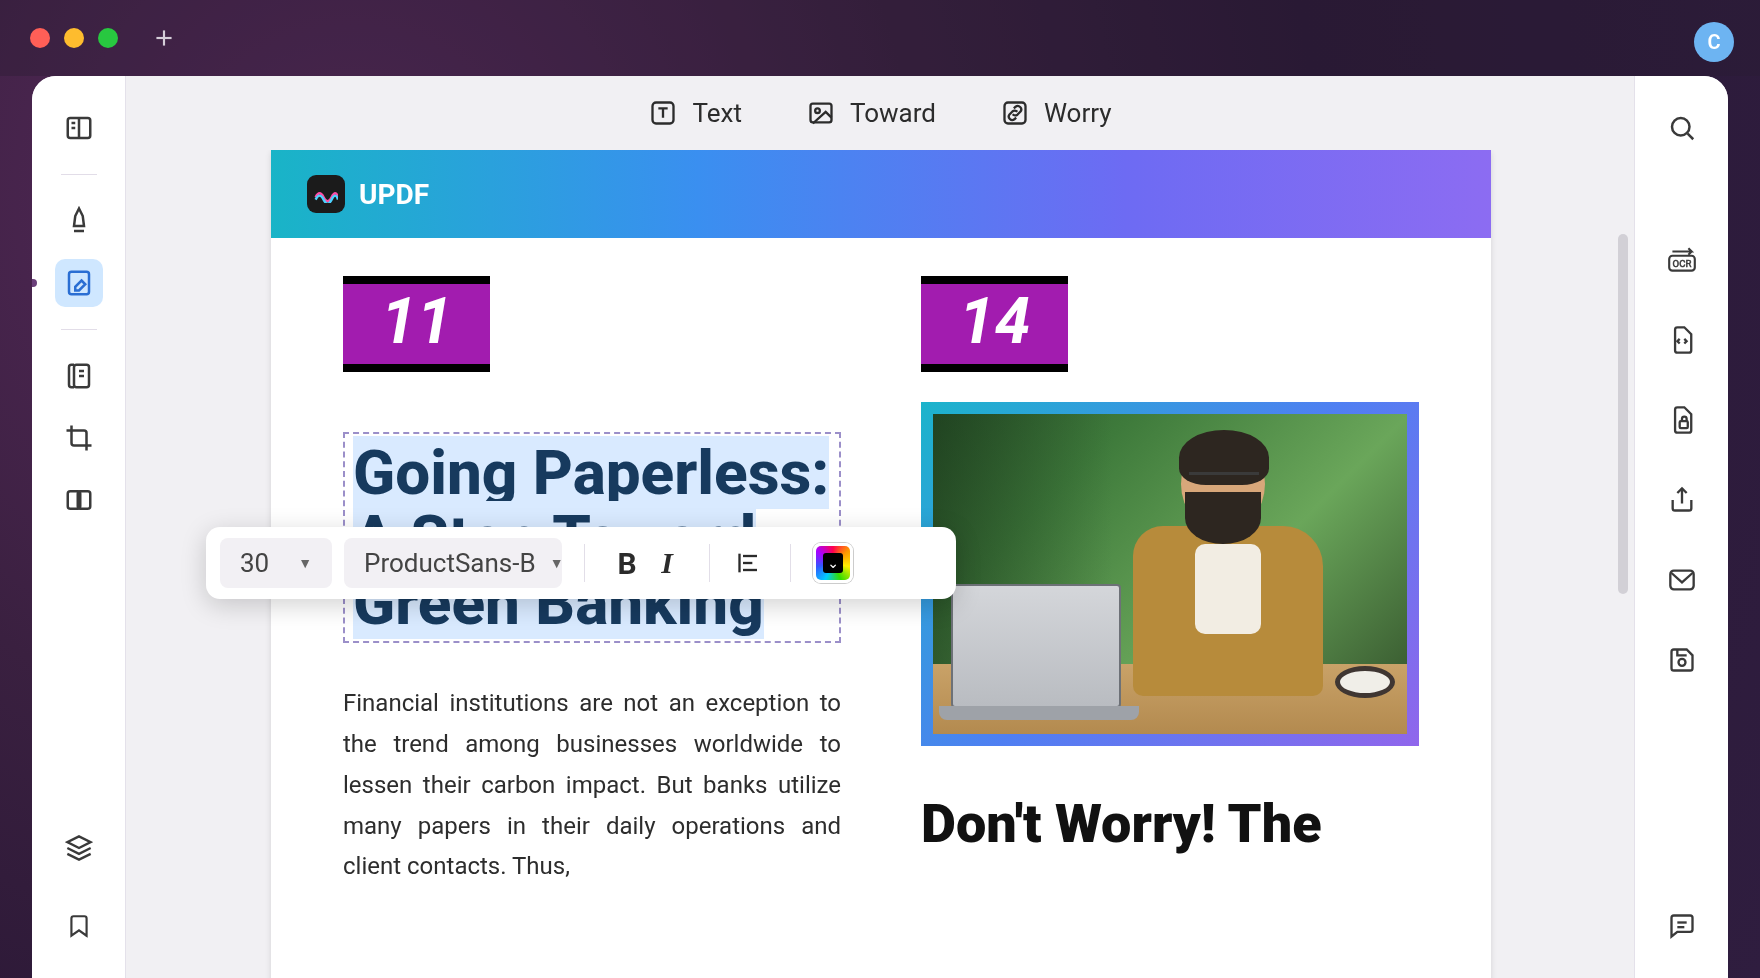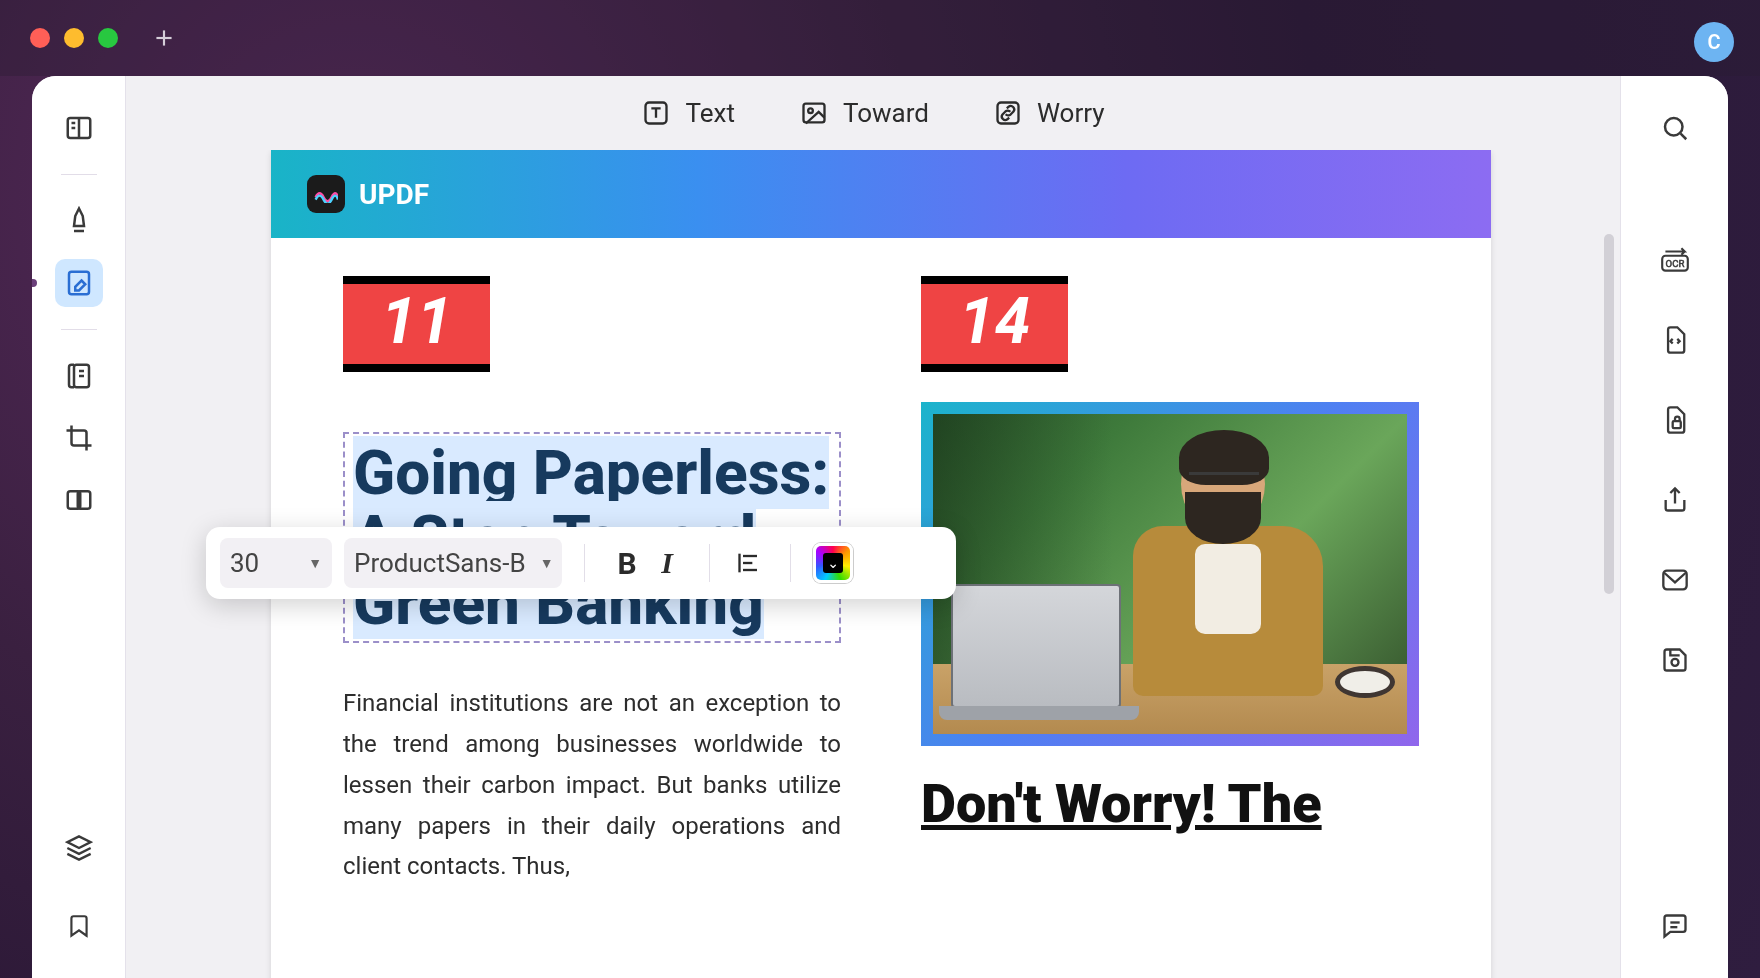--- a/index.html
+++ b/index.html
@@ -107,21 +107,21 @@
 .rail-sep {
   width: 36px; height: 1px; background:#e2dde8; margin: 8px 0;
 }
 .rail-bottom {
   margin-top: auto;
   display: flex; flex-direction: column; align-items: center;
   padding-bottom: 28px; gap: 30px;
 }
 
 .right-rail {
-  width: 108px;
+  width: 94px;
   background: #ffffff;
   border-left: 1px solid #e4e1ea;
   display: flex; flex-direction: column; align-items: center;
   padding-top: 28px;
   gap: 32px;
 }
 .right-rail .rail-bottom { margin-top: auto; padding-bottom: 28px; }
 
 
 .center {
@@ -184,21 +184,21 @@
   flex: 1;
   position: relative;
 }
 
 .num-block {
   display: inline-block;
   border-top: 8px solid #000;
   border-bottom: 8px solid #000;
 }
 .num-inner {
-  background: #ef4444;
+  background: #a21caf;
   color: #fff;
   font-size: 64px;
   font-style: italic;
   font-weight: 700;
   padding: 6px 38px 10px;
   line-height: 1;
 }
 
 .heading-box {
   margin-top: 60px;
@@ -298,26 +298,25 @@
   background: #f2ede3;
   border-radius: 10px;
 }
 .cup {
   position:absolute; right:12px; bottom:36px;
   width:60px; height:32px; background:#f0eee8; border-radius:50%;
   border:5px solid #3f3632;
 }
 
 .big-heading {
-  margin-top: 30px;
+  margin-top: 50px;
   font-size: 54px;
   font-weight: 900;
   color: #111;
   line-height: 1.05;
-  text-decoration: underline;
 }
 
 
 .float-toolbar {
   position: absolute;
   top: 377px;
   left: 80px;
   height: 72px;
   width: 750px;
   background: #fff;
@@ -326,21 +325,21 @@
   display: flex; align-items: center;
   padding: 0 14px;
   gap: 0;
   font-size: 26px;
 }
 .ft-field {
   background: #f2f0f4;
   border-radius: 8px;
   height: 50px;
   display: flex; align-items: center;
-  padding: 0 10px;
+  padding: 0 20px;
   gap: 14px;
   color: #444;
 }
 .ft-size { width: 112px; justify-content: space-between; }
 .ft-font { width: 218px; justify-content: space-between; margin-left: 12px; overflow:hidden; white-space:nowrap; }
 .ft-sep { width:1px; height:38px; background:#e2dee8; margin: 0 22px; }
 .ft-btn { width: 40px; height:50px; display:flex; align-items:center; justify-content:center; font-size:30px; font-weight:700; color:#2b2b2b; }
 .ft-italic { font-style: italic; font-family: Georgia, serif; }
 .ft-align { width: 36px; }
 .ft-color {

